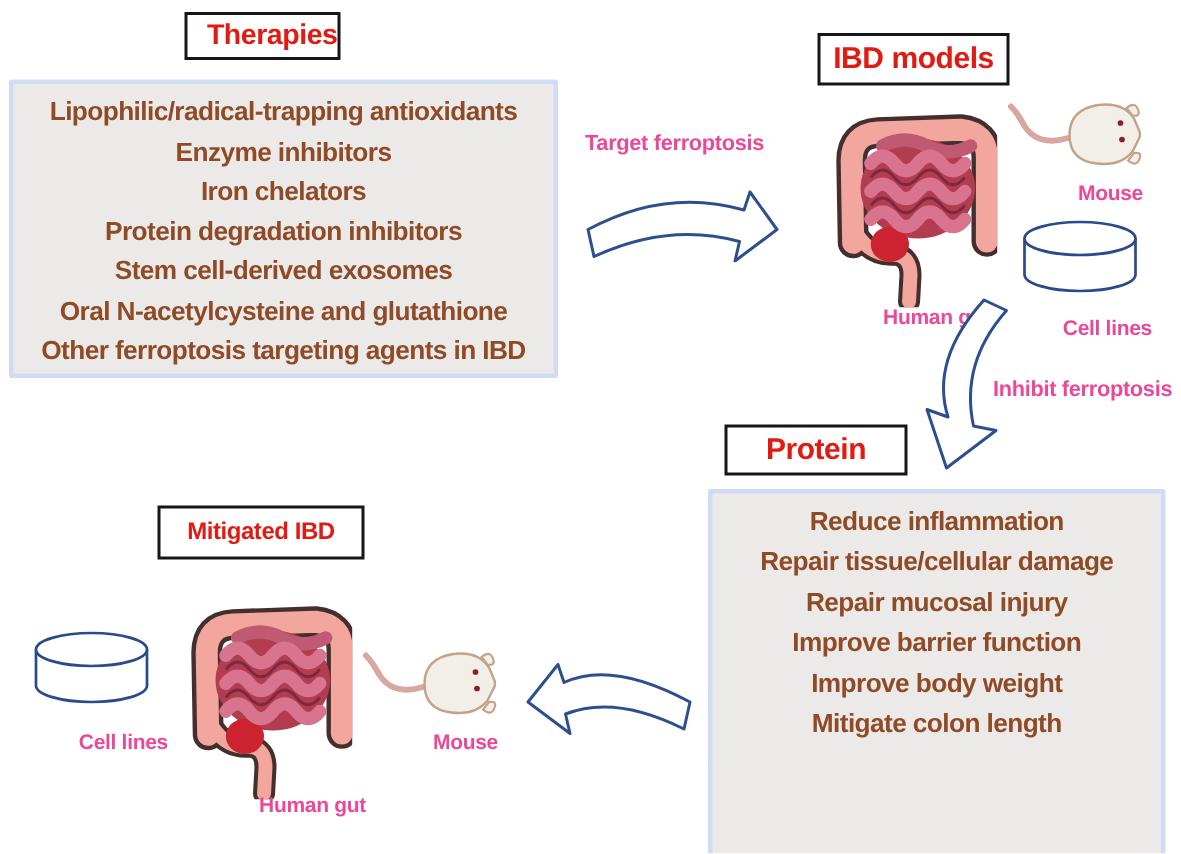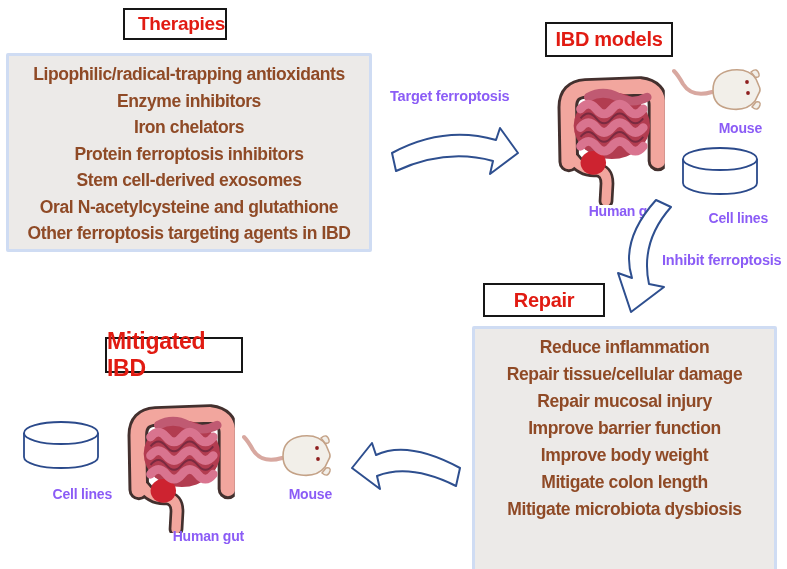--- a/index.html
+++ b/index.html
@@ -15,21 +15,21 @@
   }
   .list-box{
     position:absolute;background:#eceae8;border:3px solid #cfdcf3;border-radius:2px;
     box-sizing:border-box;color:#8f4a26;font-weight:bold;font-size:17.5px;
     letter-spacing:-0.4px;padding:5px 8px;
   }
   .list-box .line{white-space:nowrap;text-align:center;}
   #therapies-list .line{line-height:26.5px;}
   #effects-list .line{line-height:27px;}
   .blue-label{
-    position:absolute;color:#8b5cf6;font-weight:bold;font-size:14px;
+    position:absolute;color:#ec4899;font-weight:bold;font-size:14px;
     letter-spacing:-0.2px;white-space:nowrap;
   }
   .blue-label.center{text-align:right;}
   .art{position:absolute;}
   .hidden-defs{position:absolute;width:0;height:0;overflow:hidden;}
 </style>
 </head>
 <body>
 
 <svg class="hidden-defs" aria-hidden="true">
@@ -65,21 +65,21 @@
 
 <div class="canvas">
 
   <div class="title-box" style="left:123px;top:8px;width:104px;height:32px;justify-content:flex-end;">
     <span>Therapies</span>
   </div>
   <div class="list-box" id="therapies-list" style="left:6px;top:53px;width:366px;height:199px;">
       <div class="line">Lipophilic/radical-trapping antioxidants</div>
       <div class="line">Enzyme inhibitors</div>
       <div class="line">Iron chelators</div>
-      <div class="line">Protein ferroptosis inhibitors</div>
+      <div class="line">Protein degradation inhibitors</div>
       <div class="line">Stem cell-derived exosomes</div>
       <div class="line">Oral N-acetylcysteine and glutathione</div>
       <div class="line">Other ferroptosis targeting agents in IBD</div>
     </div>
 
   <div class="blue-label" style="left:390px;top:88px;font-size:14.5px;">Target ferroptosis</div>
   <svg class="art" style="left:386px;top:113px;" width="135" height="62" viewBox="0 0 135 62">
     <path d="M 6 40 Q 58 12 110 27 L 114 15 L 132 40 L 104 61 L 107 48 Q 60 35 10 58 Z" fill="#ffffff" stroke="#2e4f8f" stroke-width="2" stroke-linejoin="round"></path>
   </svg>
 
@@ -98,37 +98,36 @@
       <use href="#sym-cylinder"></use>
     </svg>
   <div class="blue-label center" style="left:672px;top:210px;width:96px;">Cell lines</div>
 
   <svg class="art" style="left:604px;top:198px;" width="75" height="118" viewBox="0 0 75 118">
     <path d="M 52 2 Q 16 42 28 80 L 14 75 L 27 114 L 60 89 L 45 86 Q 36 44 67 9 Z" fill="#ffffff" stroke="#2e4f8f" stroke-width="2" stroke-linejoin="round"></path>
   </svg>
   <div class="blue-label" style="left:662px;top:252px;font-size:14.5px;">Inhibit ferroptosis</div>
 
   <div class="title-box" style="left:483px;top:283px;width:122px;height:34px;font-size:20px;">
-    <span>Repair</span>
+    <span>Protein</span>
   </div>
   <div class="list-box" id="effects-list" style="left:472px;top:326px;width:305px;height:255px;">
       <div class="line">Reduce inflammation</div>
       <div class="line">Repair tissue/cellular damage</div>
       <div class="line">Repair mucosal injury</div>
       <div class="line">Improve barrier function</div>
       <div class="line">Improve body weight</div>
       <div class="line">Mitigate colon length</div>
-      <div class="line">Mitigate microbiota dysbiosis</div>
     </div>
 
   <svg class="art" style="left:348px;top:428px;" width="118" height="62" viewBox="0 0 118 62">
     <path d="M 112 40 Q 60 12 28 27 L 24 15 L 4 40 L 32 61 L 29 48 Q 62 35 108 58 Z" fill="#ffffff" stroke="#2e4f8f" stroke-width="2" stroke-linejoin="round"></path>
   </svg>
 
-  <div class="title-box" style="left:105px;top:337px;width:138px;height:36px;font-size:23px;">
+  <div class="title-box" style="left:105px;top:337px;width:138px;height:36px;font-size:16px;">
     <span>Mitigated IBD</span>
   </div>
   <svg class="art" style="left:22px;top:420px;" width="78" height="52" viewBox="0 0 78 52">
       <use href="#sym-cylinder"></use>
     </svg>
   <div class="blue-label center" style="left:10px;top:486px;width:102px;">Cell lines</div>
   <svg class="art" style="left:118px;top:388px;" width="118" height="145" viewBox="0 0 118 148">
       <use href="#sym-gut"></use>
     </svg>
   <div class="blue-label center" style="left:110px;top:528px;width:134px;">Human gut</div>

